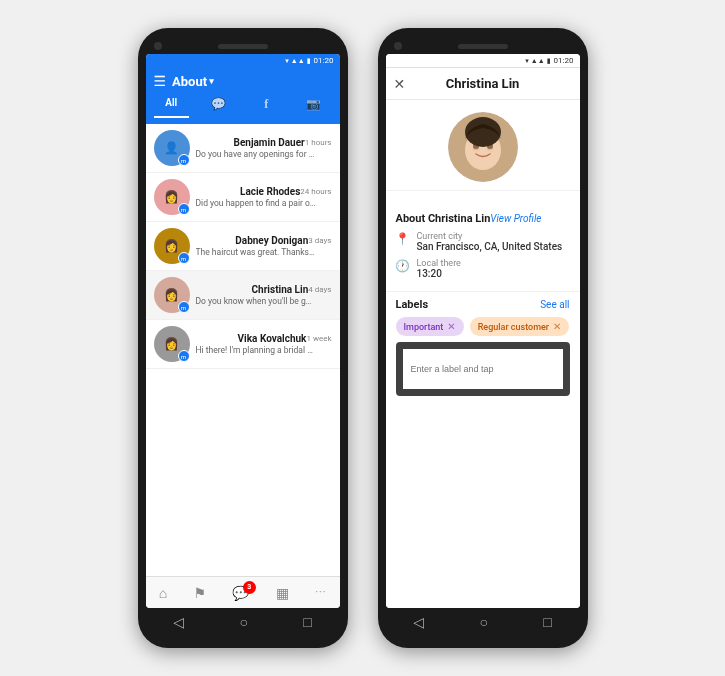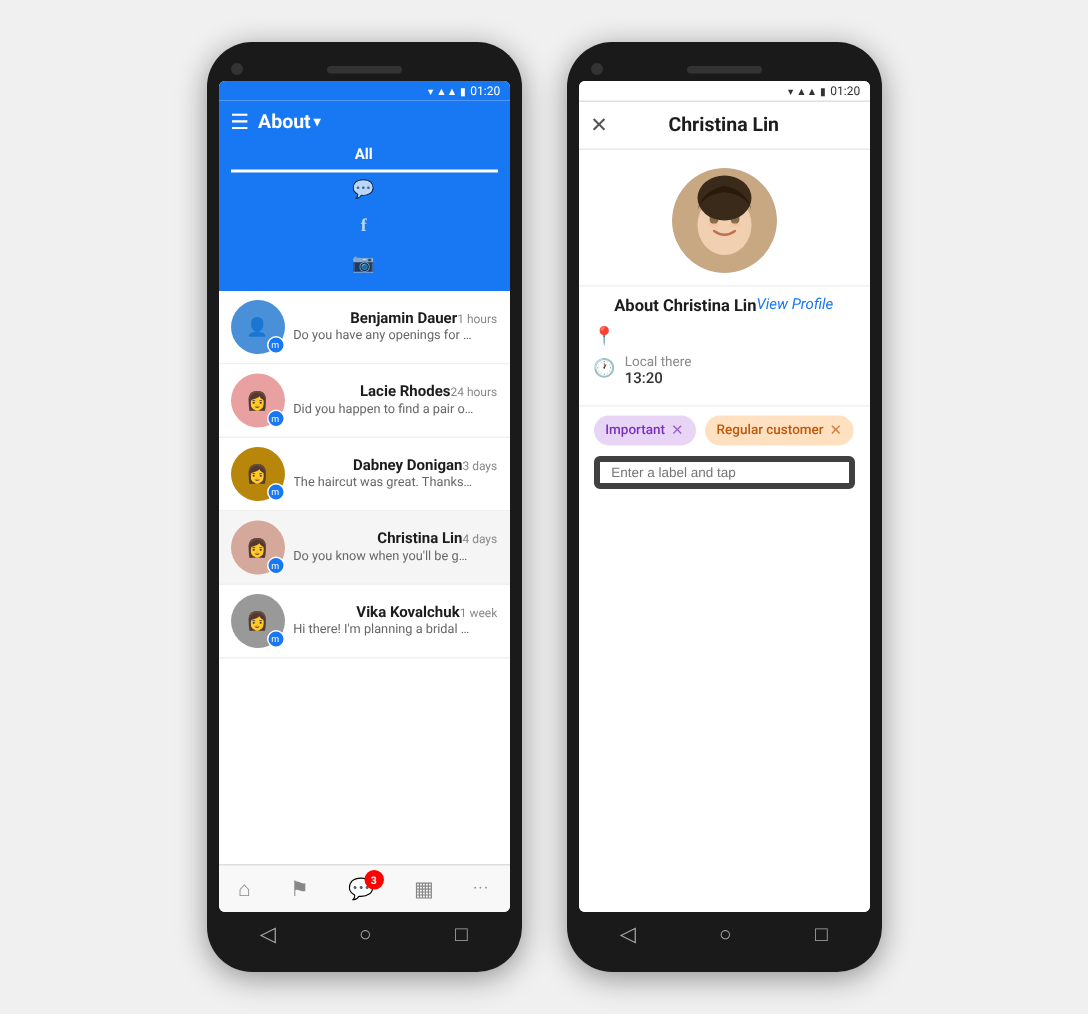--- a/index.html
+++ b/index.html
@@ -110,22 +110,21 @@
     .inbox-title {
       color: #fff;
       font-size: 13px;
       font-weight: bold;
       display: flex;
       align-items: center;
       gap: 2px;
     }
     .inbox-tabs {
       display: flex;
-      gap: 0;
-      flex-direction: column;
+      gap: 12px;
     }
     .inbox-tab {
       flex: 1;
       text-align: center;
       padding: 4px 0;
       color: rgba(255,255,255,0.7);
       font-size: 10px;
       border-bottom: 2px solid transparent;
     }
     .inbox-tab.active {
@@ -297,23 +296,24 @@
       width: 70px;
       height: 70px;
     }
 
     .about-section {
       padding: 6px 10px;
       border-top: 1px solid #f0f0f0;
     }
     .about-header {
       display: flex;
-      justify-content: center;
+      justify-content: flex-start;
       align-items: center;
       margin-bottom: 6px;
+      margin-top: 15px;
     }
     .about-title {
       font-size: 11px;
       font-weight: bold;
       color: #1c1c1c;
     }
     .view-profile-link {
       font-size: 10px;
       color: #1877f2;
       cursor: pointer;
@@ -383,23 +383,23 @@
     }
     .label-tag.orange {
       background: #ffe0c0;
       color: #c0580a;
     }
     .label-tag-close {
       font-size: 10px;
       opacity: 0.7;
     }
     .label-input {
-      border: 4px solid #404040;
+      border: 7px solid #404040;
       border-radius: 4px;
-      padding: 2px 8px;
+      padding: 15px 8px;
       width: 100%;
       font-size: 9px;
       color: #aaa;
       outline: none;
     }
 
     
     .av-blue { background: #4a90d9; }
     .av-pink { background: #e8a0a0; }
     .av-brown { background: #b8860b; }
@@ -604,31 +604,39 @@
         </div>
       </div>
 
       <div class="about-section">
         <div class="about-header">
           <span class="about-title">About Christina Lin</span>
           <span class="view-profile-link">View Profile</span>
         </div>
         <div class="info-row">
           <span class="info-icon">📍</span>
+          <div>
+            <div class="info-label">Current city</div>
+            <div class="info-value">San Francisco, CA, United States</div>
+          </div>
         </div>
         <div class="info-row">
           <span class="info-icon">🕐</span>
           <div>
             <div class="info-label">Local there</div>
             <div class="info-value">13:20</div>
           </div>
         </div>
       </div>
 
       <div class="labels-section">
+        <div class="labels-header">
+          <span class="labels-title">Labels</span>
+          <span class="see-all-link">See all</span>
+        </div>
         <div class="labels-row">
           <div class="label-tag purple">
             <span>Important</span>
             <span class="label-tag-close">✕</span>
           </div>
           <div class="label-tag orange">
             <span>Regular customer</span>
             <span class="label-tag-close">✕</span>
           </div>
         </div>

